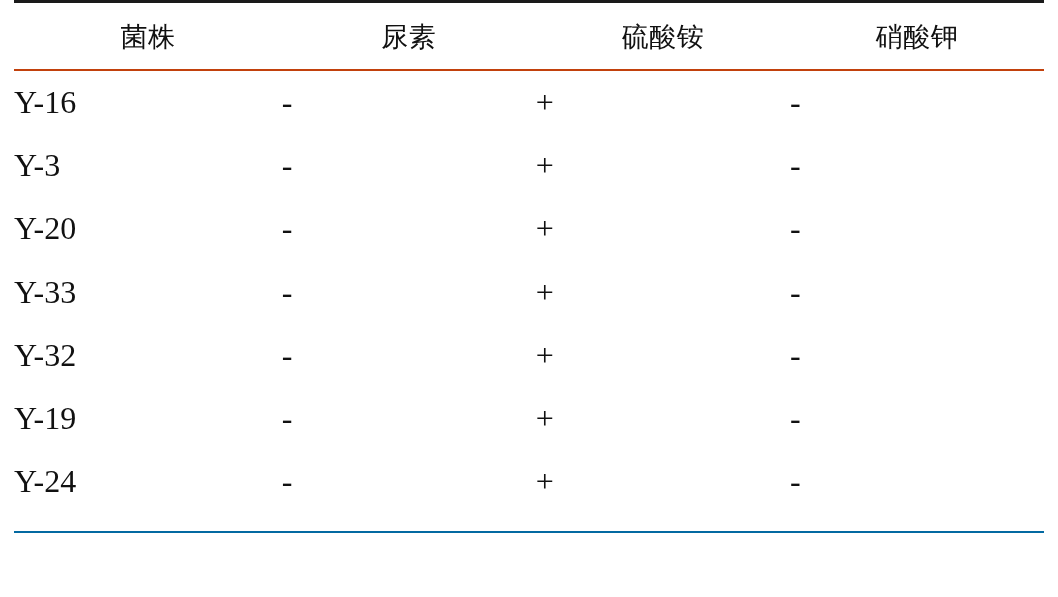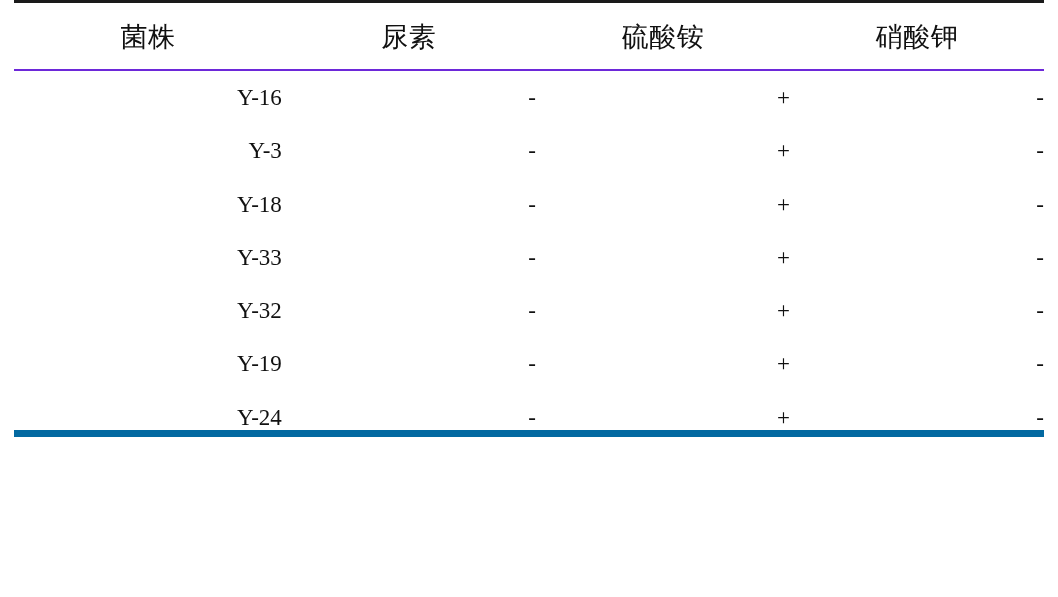--- a/index.html
+++ b/index.html
@@ -25,33 +25,33 @@
     width: 100%;
     border-collapse: collapse;
     table-layout: fixed;
   }
   table.data-table thead th {
     font-weight: normal;
     font-size: 27px;
     text-align: center;
     padding: 16px 0 14px 0;
     border-top: 3px solid #1a1a1a;
-    border-bottom: 2px solid #6d28d9;
+    border-bottom: 2px solid #c2410c;
     letter-spacing: 0.5px;
   }
   table.data-table tbody td {
-    font-size: 23px;
-    text-align: right;
+    font-size: 32px;
+    text-align: left;
     padding: 14px 0 14px 0;
     border: none;
     line-height: 1.1;
   }
   table.data-table tbody tr:last-child td {
-    border-bottom: 7px solid #0369a1;
-    padding-bottom: 0;
+    border-bottom: 2px solid #0369a1;
+    padding-bottom: 32px;
   }
   col.c-strain { width: 26%; }
   col.c-col    { width: 24.666%; }
   .strain-cell {
     font-family: "Liberation Serif", "DejaVu Serif", serif;
   }
   .sign-cell {
     font-family: "Liberation Serif", "DejaVu Serif", serif;
   }
 </style>
@@ -81,21 +81,21 @@
         <td class="sign-cell">+</td>
         <td class="sign-cell">-</td>
       </tr>
       <tr>
         <td class="strain-cell">Y-3</td>
         <td class="sign-cell">-</td>
         <td class="sign-cell">+</td>
         <td class="sign-cell">-</td>
       </tr>
       <tr>
-        <td class="strain-cell">Y-18</td>
+        <td class="strain-cell">Y-20</td>
         <td class="sign-cell">-</td>
         <td class="sign-cell">+</td>
         <td class="sign-cell">-</td>
       </tr>
       <tr>
         <td class="strain-cell">Y-33</td>
         <td class="sign-cell">-</td>
         <td class="sign-cell">+</td>
         <td class="sign-cell">-</td>
       </tr>

